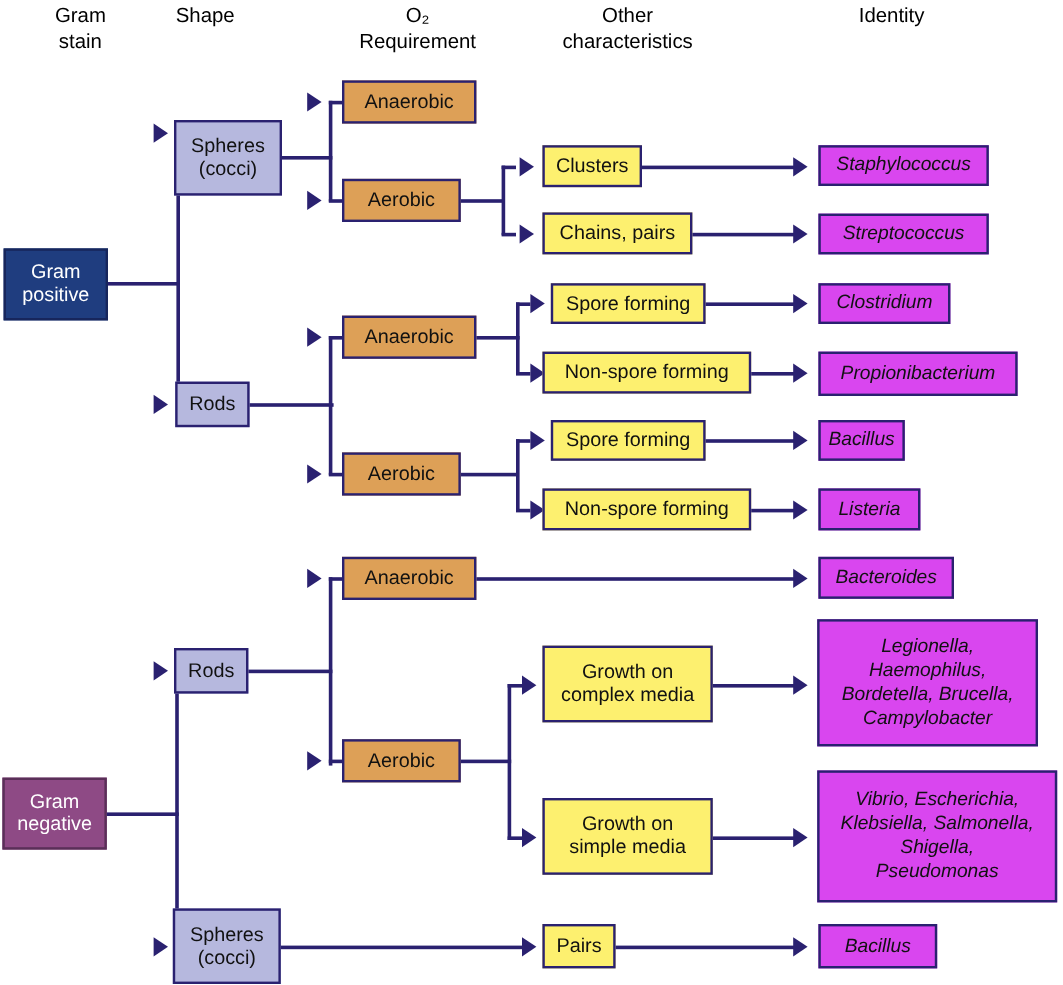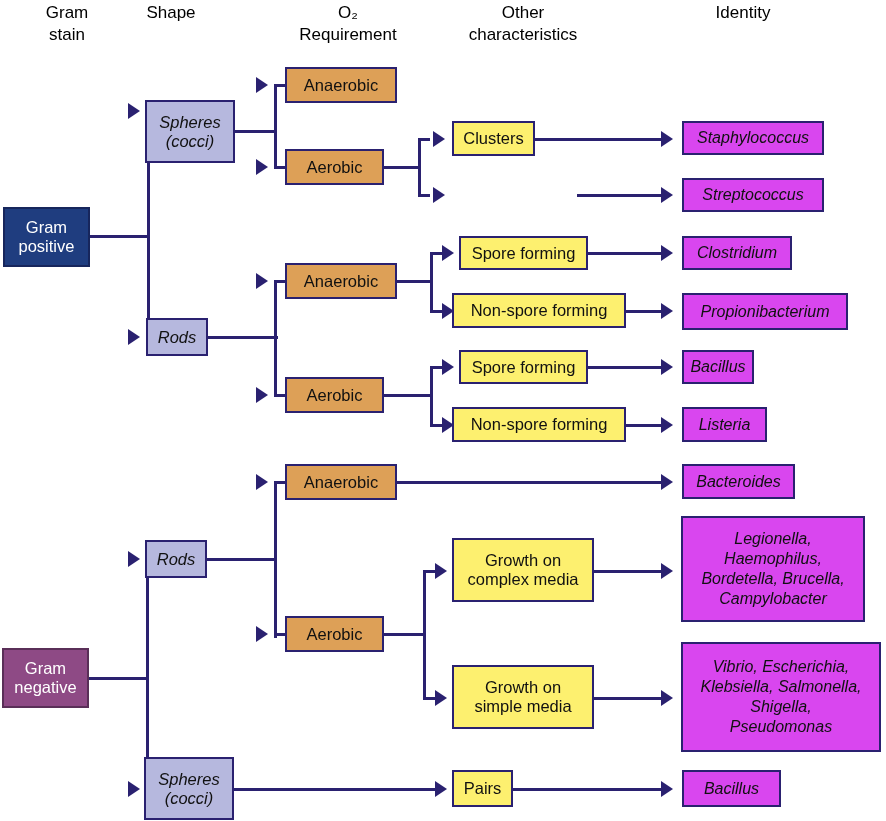--- a/index.html
+++ b/index.html
@@ -49,21 +49,20 @@
     border-color: #17265c;
   }
   .node.gram-neg {
     background: #8e4a85;
     color: #ffffff;
     border-color: #5a2f58;
   }
   .node.shape {
     background: #b6b8de;
     color: #111111;
-    font-style: italic;
   }
   .node.oxygen {
     background: #dda057;
     color: #111111;
   }
   .node.charac {
     background: #fdf06f;
     color: #111111;
   }
   .node.identity {
@@ -133,20 +132,21 @@
 
   <div class="h-line" style="left:384px; top:166px; width:36px;"></div>
   <div class="v-line" style="left:418px; top:138px; height:58px;"></div>
 
   <div class="h-line" style="left:418px; top:138px; width:12px;"></div>
   <div class="arrow" style="left:433px; top:131px;"></div>
   <div class="node charac" style="left:452px; top:121px; width:83px; height:35px;">Clusters</div>
 
   <div class="h-line" style="left:418px; top:194px; width:12px;"></div>
   <div class="arrow" style="left:433px; top:187px;"></div>
+  <div class="node charac" style="left:452px; top:177px; width:125px; height:35px;">Chains, pairs</div>
 
   <div class="h-line" style="left:535px; top:138px; width:130px;"></div>
   <div class="arrow" style="left:661px; top:131px;"></div>
   <div class="node identity" style="left:682px; top:121px; width:142px; height:34px;">Staphylococcus</div>
 
   <div class="h-line" style="left:577px; top:194px; width:88px;"></div>
   <div class="arrow" style="left:661px; top:187px;"></div>
   <div class="node identity" style="left:682px; top:178px; width:142px; height:34px;">Streptococcus</div>
 
   <div class="h-line" style="left:208px; top:336px; width:70px;"></div>

